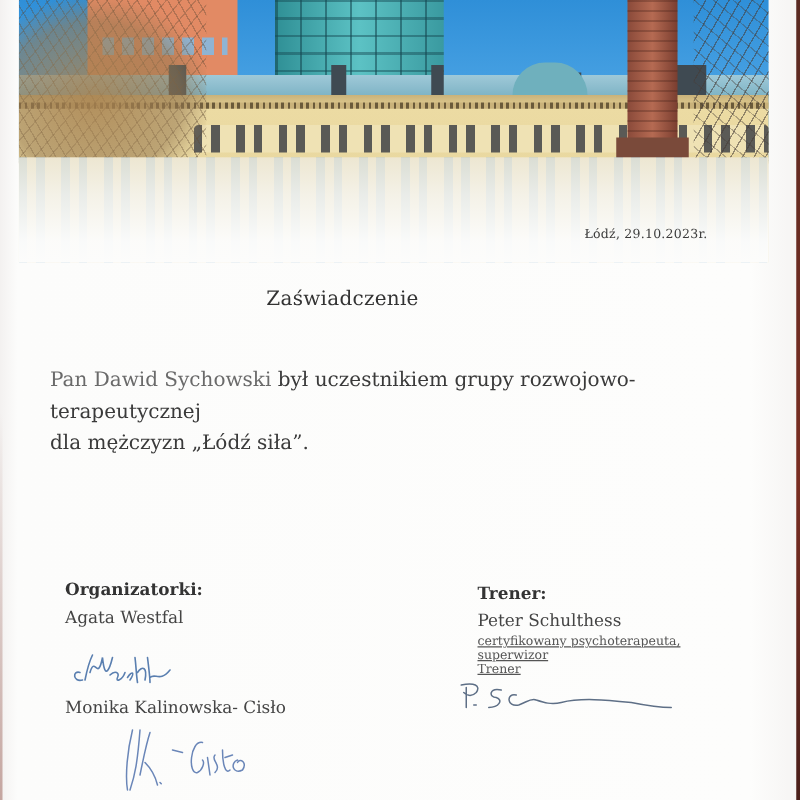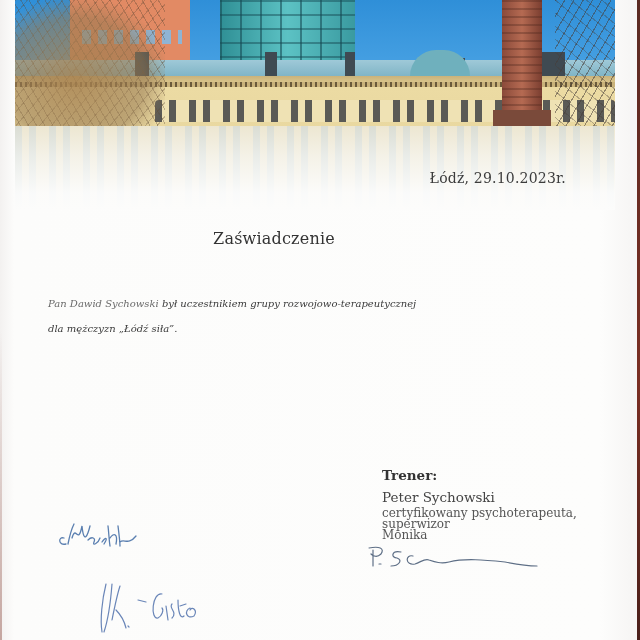--- a/index.html
+++ b/index.html
@@ -79,41 +79,41 @@
     }
     .reflection {
       position: absolute; left: 0; top: 126px; width: 600px; height: 84px;
       background:
         linear-gradient(180deg, rgba(236,230,210,0.75) 0%, rgba(245,243,235,0.85) 35%, rgba(252,252,251,0.97) 80%, #fcfcfb 100%),
         repeating-linear-gradient(90deg, #a7c4d8 0 7px, #efe8cf 7px 14px, #a7c4d8 14px 21px, #efe8cf 21px 34px);
     }
 
     
     .date {
-      position: absolute; right: 71px; top: 170px;
-      font-size: 14px; color: #3c3c3c; letter-spacing: 0.2px;
+      position: absolute; right: 71px; top: 182px;
+      font-size: 10px; color: #3c3c3c; letter-spacing: 0.2px;
     }
     .title {
       position: absolute; left: 0; width: 548px; top: 229px; text-align: center;
       font-size: 16px; color: #333; letter-spacing: 0.2px;
     }
     .para {
-      position: absolute; left: 48px; width: 528px;
-      font-size: 10px; line-height: 25px; color: #3a3a3a; font-style: italic;
+      position: absolute; left: 40px; width: 528px;
+      font-size: 16px; line-height: 25px; color: #3a3a3a;
     }
     .para1 { top: 291px; }
     .para2 { top: 353px; text-align: justify; text-align-last: left; }
     .name-light { color: #6a6a6a; }
     .para2 .line1 { display: block; text-align: justify; text-align-last: justify; color: #4a4a4a; letter-spacing: 0.4px; }
 
     .col-left { position: absolute; left: 52px; top: 464px; width: 260px; }
     .col-right { position: absolute; left: 382px; top: 467px; width: 220px; }
     .label-bold { font-weight: bold; font-size: 13.5px; color: #333; }
     .person { font-size: 13.5px; color: #444; }
-    .small-note { font-size: 12px; color: #555; line-height: 11px; }
+    .small-note { font-size: 10px; color: #555; line-height: 11px; text-decoration: underline; }
 
     .sig { position: absolute; }
     .sig svg { display: block; }
   </style>
 </head>
 <body>
 
 <div class="page">
 
   <div class="photo">
@@ -140,39 +140,44 @@
   <div class="date">Łódź, 29.10.2023r.</div>
 
   <div class="title">Zaświadczenie</div>
 
   <div class="para para1">
     <span class="name-light">Pan Dawid Sychowski</span><span> był uczestnikiem grupy rozwojowo-terapeutycznej</span><br>
     <span>dla mężczyzn „Łódź siła”.</span>
   </div>
 
 
+  <div class="col-left">
+    <div class="label-bold">Organizatorki:</div>
+    <div class="person" style="margin-top:6px;">Agata Westfal</div>
+    <div class="person" style="margin-top:56px;">Monika Kalinowska- Cisło</div>
+  </div>
 
   <div class="sig" style="left:54px;top:516px;">
     <svg width="90" height="34" viewBox="0 0 90 34">
       <path d="M10 22 C4 20,4 30,12 28 M14 28 C16 18,18 12,20 8 M18 22 C22 8,24 30,28 10 C30 30,34 18,36 10 M34 24 C38 20,42 22,40 26 C38 30,44 28,46 22 M48 26 C52 20,54 22,50 28 M54 10 C55 18,55 24,56 30 M56 22 C60 16,64 18,62 28 M64 10 C65 18,66 26,66 30 M66 26 C70 22,74 30,82 20" fill="none" stroke="#5a7fb0" stroke-width="1.3" stroke-linecap="round"></path>
     </svg>
   </div>
 
   <div class="sig" style="left:98px;top:580px;">
     <svg width="110" height="60" viewBox="0 0 110 60">
       <path d="M4 52 C2 40,4 20,8 4 M6 52 C10 40,12 30,14 4 M14 40 C18 20,20 12,22 6 M18 30 C22 34,26 40,28 48 M30 46 L31 47" fill="none" stroke="#6a86b8" stroke-width="1.2" stroke-linecap="round"></path>
       <path d="M40 20 L48 22 M64 14 C54 12,52 40,60 38 C64 36,66 30,64 28 M68 26 L70 40 M74 24 C70 28,80 32,74 38 M80 20 C80 30,82 40,86 36 M82 26 L88 24 M92 28 C86 30,88 40,96 36 C100 30,94 26,92 30" fill="none" stroke="#6a86b8" stroke-width="1.2" stroke-linecap="round"></path>
     </svg>
   </div>
 
   <div class="col-right">
     <div class="label-bold">Trener:</div>
-    <div class="person" style="margin-top:6px;">Peter Sychowski</div>
+    <div class="person" style="margin-top:6px;">Peter Schulthess</div>
     <div class="small-note" style="margin-top:3px;">certyfikowany psychoterapeuta, superwizor</div>
-    <div class="small-note">Monika</div>
+    <div class="small-note">Trener</div>
   </div>
 
   <div class="sig" style="left:365px;top:544px;">
     <svg width="180" height="28" viewBox="0 0 180 28">
       <path d="M4 4 C14 2,20 4,16 10 C12 14,8 12,6 10 M8 6 L8 22 M14 20 L16 20 M36 8 C26 6,26 14,32 14 C38 16,34 22,26 22 M48 12 C40 10,40 22,50 20 C56 18,60 14,64 16 C70 18,76 20,84 18 C100 14,120 16,140 18 C150 20,160 22,172 22" fill="none" stroke="#5e6f86" stroke-width="1.2" stroke-linecap="round"></path>
     </svg>
   </div>
 
 </div>
 

